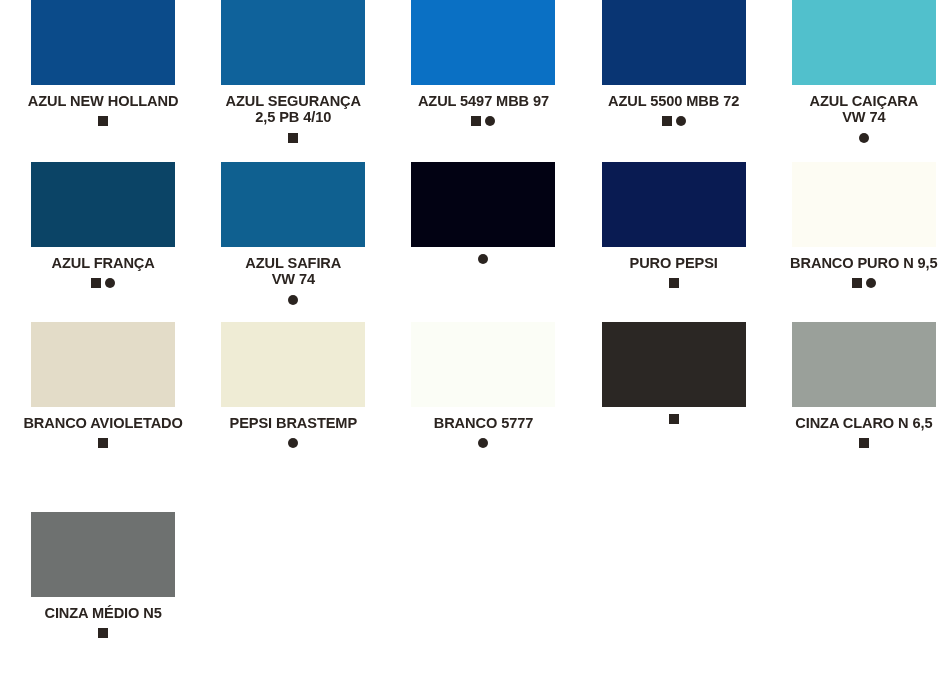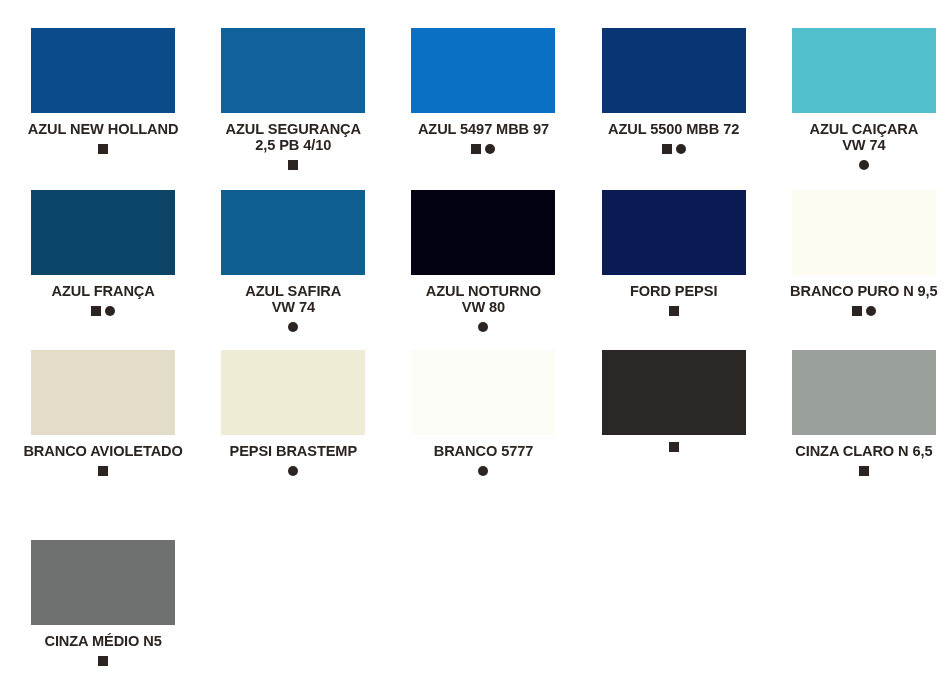--- a/index.html
+++ b/index.html
@@ -22,21 +22,20 @@
     display: grid;
     grid-template-columns: repeat(5, 190.2px);
     grid-template-rows: 162px 160px 190px 179px;
     align-content: start;
   }
   .swatch-cell {
     position: relative;
     display: flex;
     flex-direction: column;
     align-items: center;
-    padding-top: 28px;
     margin-left: 16px;
   }
   .swatch-chip {
     width: 144px;
     height: 85px;
     flex: 0 0 auto;
   }
   .swatch-label {
     margin-top: 8px;
     width: 186px;
@@ -125,29 +124,27 @@
     <div class="swatch-cell row-2">
       <div class="swatch-chip" style="background: rgb(15, 96, 144);"></div>
       <div class="swatch-label">AZUL SAFIRA
 VW 74</div>
       <div class="marker-row">
         <span class="marker-circle"></span>
       </div>
     </div>
     <div class="swatch-cell row-2">
       <div class="swatch-chip" style="background: rgb(2, 2, 19);"></div>
-      <div class="swatch-label">AZUL NOTURNO
-VW 80</div>
       <div class="marker-row">
         <span class="marker-circle"></span>
       </div>
     </div>
     <div class="swatch-cell row-2">
       <div class="swatch-chip" style="background: rgb(9, 27, 82);"></div>
-      <div class="swatch-label">FORD PEPSI</div>
+      <div class="swatch-label">PURO PEPSI</div>
       <div class="marker-row">
         <span class="marker-square"></span>
       </div>
     </div>
     <div class="swatch-cell row-3">
       <div class="swatch-chip" style="background: rgb(253, 252, 243);"></div>
       <div class="swatch-label">BRANCO PURO N 9,5</div>
       <div class="marker-row">
         <span class="marker-square"></span>
         <span class="marker-circle"></span>

